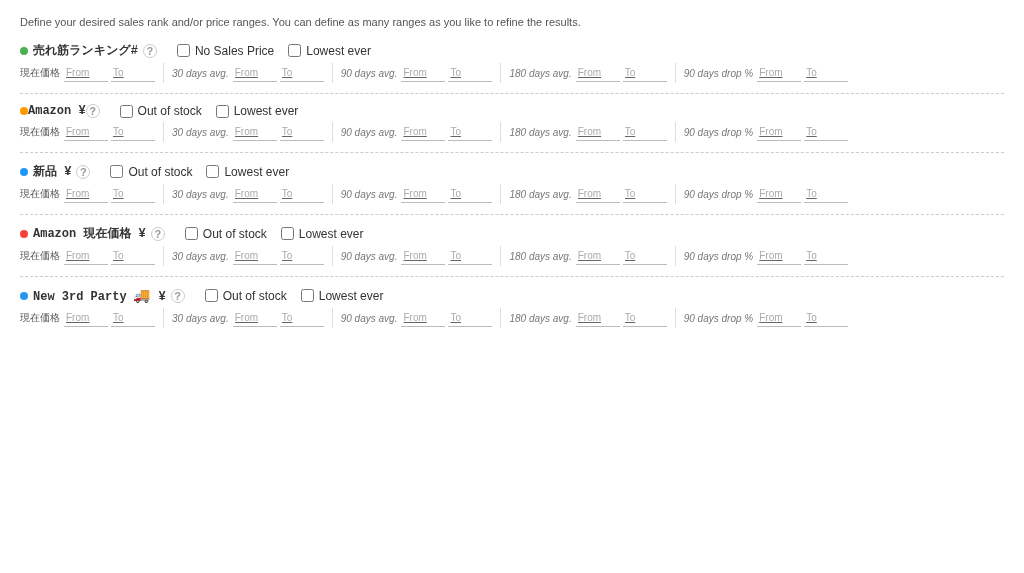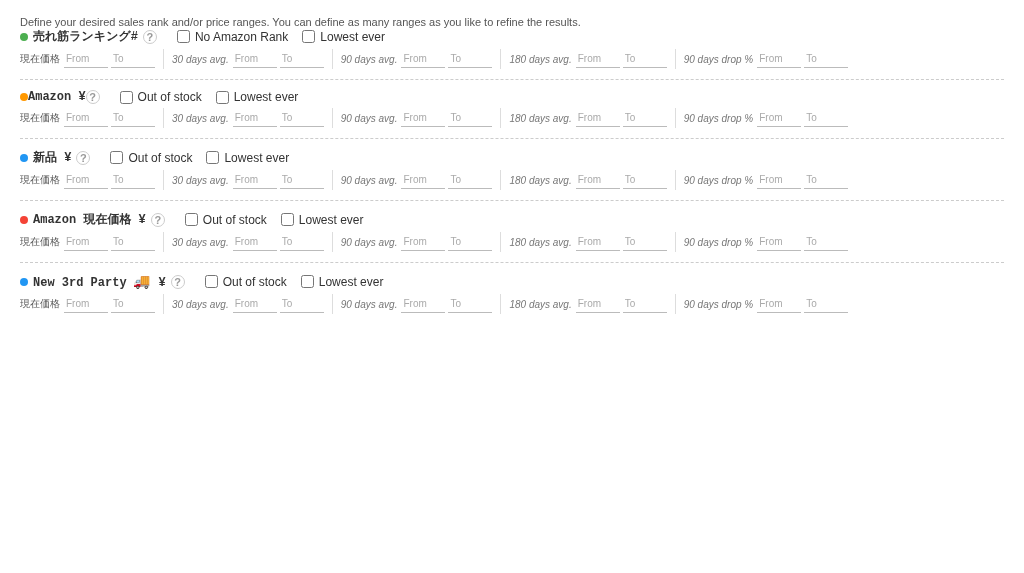--- a/index.html
+++ b/index.html
@@ -17,20 +17,21 @@
     }
     .page-title {
       font-size: 15px;
       font-weight: bold;
       margin-bottom: 6px;
       color: #222;
     }
     .page-desc {
       font-size: 11px;
       color: #555;
+      margin-bottom: 14px;
     }
     .section {
       border-bottom: 1px dashed #ccc;
       padding-bottom: 10px;
       margin-bottom: 10px;
     }
     .section:last-child {
       border-bottom: none;
     }
     .dot {
@@ -107,20 +108,21 @@
     .input-small {
       width: 44px;
       height: 18px;
       border: none;
       border-bottom: 1px solid #bbb;
       font-size: 10px;
       color: #666;
       background: transparent;
       outline: none;
       padding: 0 2px;
+      text-decoration: underline;
     }
     .input-small::placeholder {
       color: #aaa;
       font-size: 10px;
     }
     .separator {
       width: 1px;
       height: 20px;
       background: #ddd;
       margin: 0 4px;
@@ -145,21 +147,21 @@
     <div class="header-row">
       <div style="display:flex;align-items:center;gap:5px;">
         <span class="dot dot-green"></span>
         <span class="section-label">売れ筋ランキング#</span>
         <span class="help-icon">?</span>
       </div>
       <div class="checkbox-group">
 
     <div class="checkbox-item">
       <input type="checkbox" id="no-sales-rank" style="">
-      <label for="no-sales-rank" class="checkbox-label">No Amazon Rank</label>
+      <label for="no-sales-rank" class="checkbox-label">No Sales Price</label>
     </div>
 
     <div class="checkbox-item">
       <input type="checkbox" id="lowest-ever-1" style="">
       <label for="lowest-ever-1" class="checkbox-label">Lowest ever</label>
     </div>
 
       </div>
     </div>
     <div class="row-fields">

